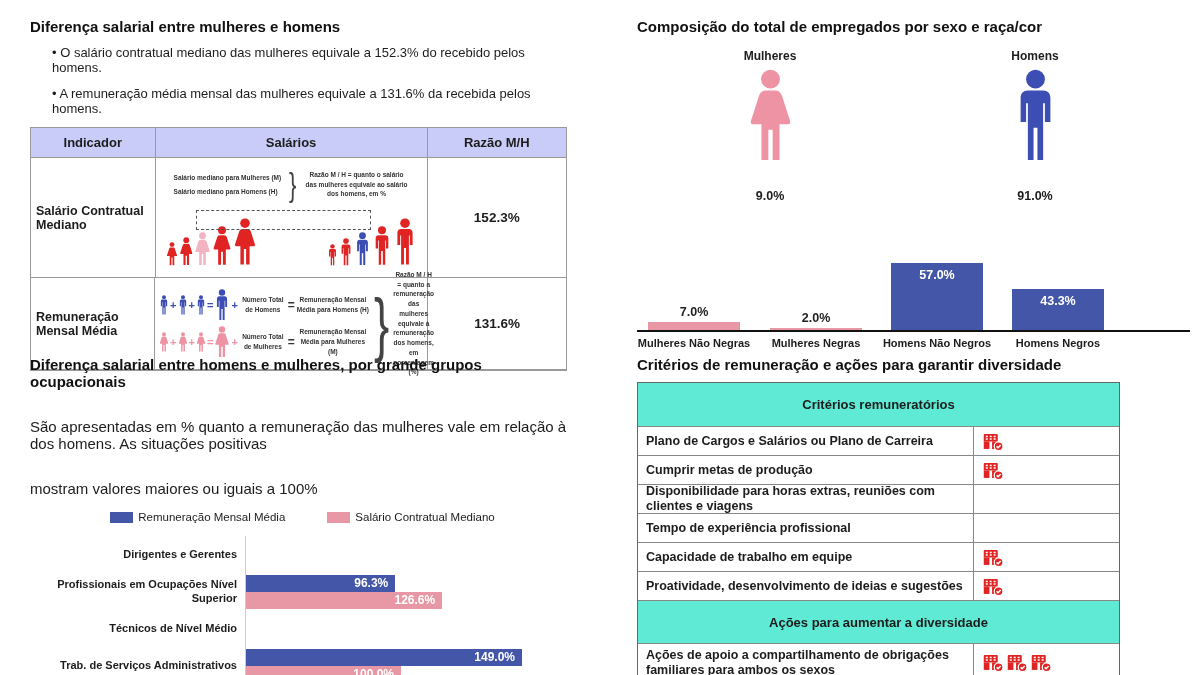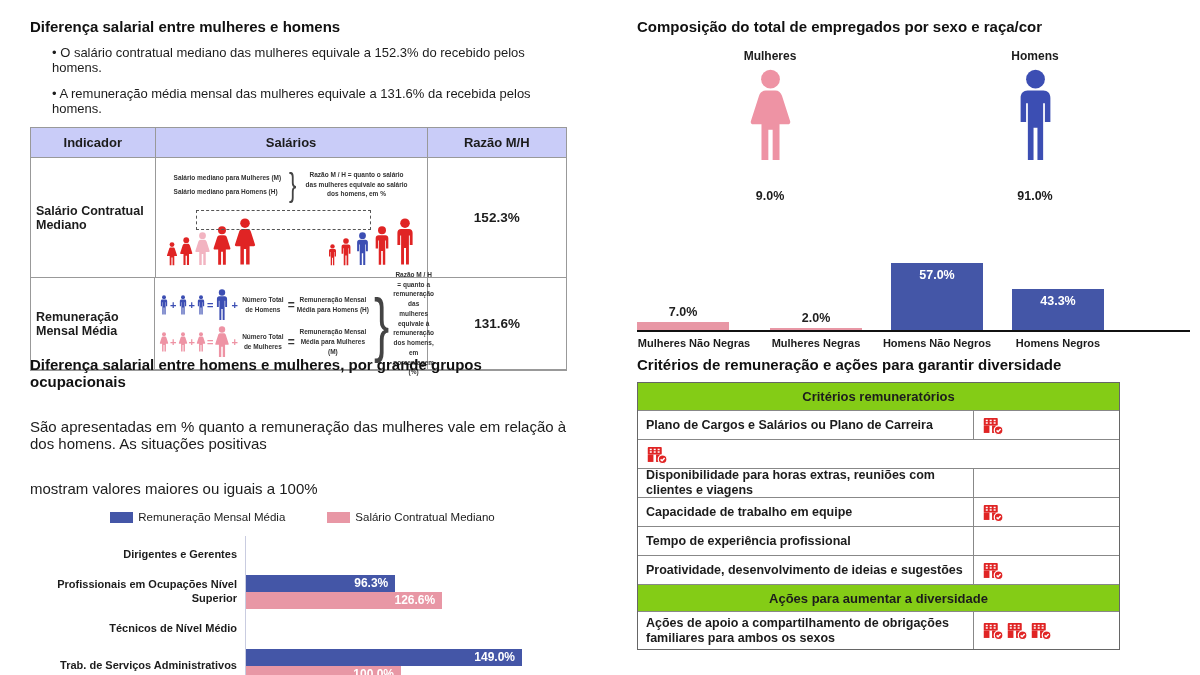--- a/index.html
+++ b/index.html
@@ -71,21 +71,21 @@
   .legend-item { display:flex; align-items:center; gap:5px; font-size:11.5px; }
   .swatch { width:23px; height:11px; display:inline-block; }
   .hchart { margin-top:13px; }
   .hrow { display:flex; height:37px; }
   .hrow-label { width:215px; padding-right:8px; text-align:right; font-weight:bold; font-size:11px; display:flex; align-items:center; justify-content:flex-end; line-height:1.2; }
   .hrow-bars { flex:1; border-left:1px solid #c9cce0; display:flex; flex-direction:column; justify-content:center; }
   .hbar { height:17px; color:#fff; font-weight:bold; font-size:12px; line-height:17px; text-align:right; padding-right:7px; }
 
   
   .crit-table { margin-top:9px; border:1px solid #666; }
-  .crit-head { height:27px; background:#84cc16; font-weight:bold; font-size:13px; display:flex; align-items:center; justify-content:center; border-top:1px solid #888; }
+  .crit-head { height:43px; background:#5eead4; font-weight:bold; font-size:13px; display:flex; align-items:center; justify-content:center; border-top:1px solid #888; }
   .crit-table > div:first-child { border-top:none; }
   .crit-row { display:flex; border-top:1px solid #888; height:29px; }
   .crit-row.tall { height:38px; }
   .crit-text { width:336px; border-right:1px solid #888; display:flex; align-items:center; padding:2px 8px; font-weight:bold; font-size:12.5px; line-height:1.2; }
   .crit-icons { flex:1; display:flex; align-items:center; padding-left:7px; gap:1px; }
 </style>
 </head>
 <body>
 
 <svg width="0" height="0" style="position:absolute" aria-hidden="true">
@@ -248,21 +248,21 @@
       <svg class="g-fig c-pink-fig" style="left:110px" width="47" height="94">
           <use href="#sym-female"></use>
         </svg>
       <svg class="g-fig c-blue-fig" style="left:375px" width="47" height="94">
           <use href="#sym-male"></use>
         </svg>
       <div class="g-pct" style="left:73px">9.0%</div>
       <div class="g-pct" style="left:338px">91.0%</div>
 
       <div class="tr-chart">
-        <div class="vbar" style="left:0">
+        <div class="vbar" style="left:11px">
           <span class="lbl-out">7.0%</span>
           <div class="bar-fill" style="background-color: rgb(232, 151, 165); height: 8.26px;"></div>
         </div>
         <div class="vbar" style="left:133px">
           <span class="lbl-out">2.0%</span>
           <div class="bar-fill" style="background-color: rgb(232, 151, 165); height: 2.36px;"></div>
         </div>
         <div class="vbar" style="left:254px">
           <span class="lbl-in">57.0%</span>
           <div class="bar-fill" style="background-color: rgb(68, 86, 167); height: 67.26px;"></div>
@@ -334,43 +334,44 @@
 
       <div class="crit-row">
         <div class="crit-text">Plano de Cargos e Salários ou Plano de Carreira</div>
         <div class="crit-icons">
           <svg class="c-red" width="23" height="21">
               <use href="#sym-company"></use>
             </svg>
         </div>
       </div>
       <div class="crit-row">
+        <div class="crit-text">Cumprir metas de produção</div>
         <div class="crit-icons">
           <svg class="c-red" width="23" height="21">
               <use href="#sym-company"></use>
             </svg>
         </div>
       </div>
       <div class="crit-row">
         <div class="crit-text">Disponibilidade para horas extras, reuniões com clientes e viagens</div>
         <div class="crit-icons"></div>
       </div>
       <div class="crit-row">
-        <div class="crit-text">Capacidade de trabalho em equipe</div>
-        <div class="crit-icons">
-          <svg class="c-red" width="23" height="21">
-              <use href="#sym-company"></use>
-            </svg>
-        </div>
-      </div>
-      <div class="crit-row">
         <div class="crit-text">Tempo de experiência profissional</div>
         <div class="crit-icons"></div>
       </div>
       <div class="crit-row">
+        <div class="crit-text">Capacidade de trabalho em equipe</div>
+        <div class="crit-icons">
+          <svg class="c-red" width="23" height="21">
+              <use href="#sym-company"></use>
+            </svg>
+        </div>
+      </div>
+      <div class="crit-row">
         <div class="crit-text">Proatividade, desenvolvimento de ideias e sugestões</div>
         <div class="crit-icons">
           <svg class="c-red" width="23" height="21">
               <use href="#sym-company"></use>
             </svg>
         </div>
       </div>
 
       <div class="crit-head">Ações para aumentar a diversidade</div>
 

